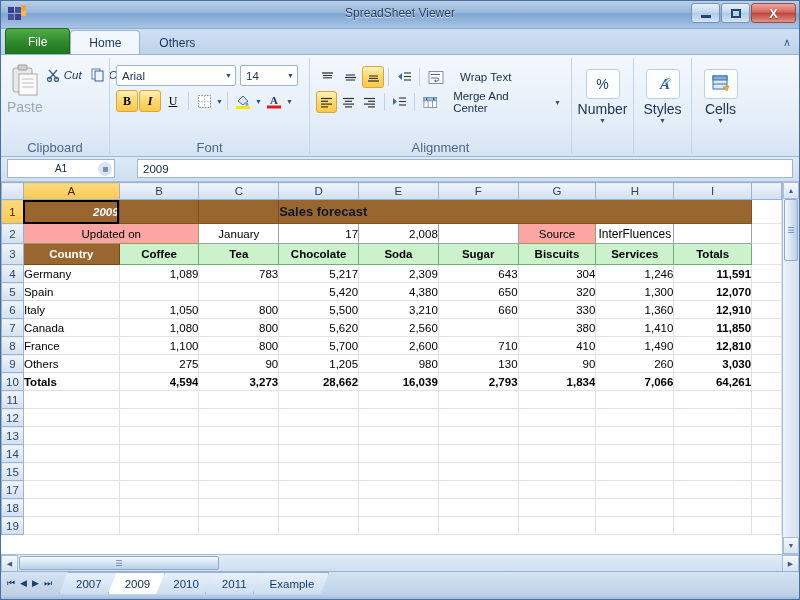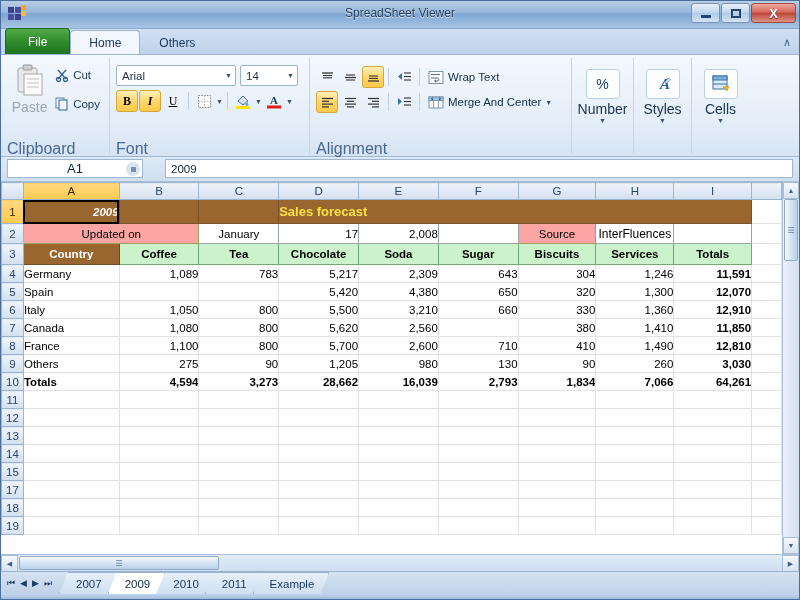--- a/index.html
+++ b/index.html
@@ -78,32 +78,32 @@
   .ribbon {
     flex: 0 0 102px; position: relative;
     background: linear-gradient(180deg,#f3f8fd 0%,#e3edf8 70%,#d5e3f3 100%);
     border-bottom: 1px solid #9fb8d4;
     display: flex; padding: 3px 0 0 0;
   }
   .rgroup { position: relative; height: 96px; padding: 3px 6px 0 6px; display: flex; flex-direction: column; }
   .rgroup + .rgroup { border-left: 1px solid #c3d5e9; }
   .rgroup-body { flex: 1; display: flex; align-items: flex-start; }
   .rgroup-label {
-    height: 14px; text-align: left; font-size: 16px; color: #4a6territory;
+    height: 14px; text-align: center; font-size: 13px; color: #4a6territory;
     color: #49688f;
   }
 
   .btn-big {
     width: 54px; display: flex; flex-direction: column; align-items: center;
     padding-top: 2px;
   }
   .btn-big .cap { font-size: 14px; color: #9aa7b4; margin-top: 2px; }
   .btn-big.enabled .cap { color: #21364f; }
 
-  .clip-col { display: flex; flex-direction: column; gap: 9px; padding-top: 4px; }
+  .clip-col { display: flex; gap: 3px; padding-top: 4px; font-style: italic; }
   .mini-btn {
     display: flex; align-items: center; gap: 4px; font-size: 11.5px;
     color: #1d3550; padding: 1px 3px; border-radius: 3px; height: 20px;
   }
 
   
   .tb { width: 22px; height: 22px; border: 1px solid transparent; border-radius: 3px;
         display: flex; align-items: center; justify-content: center; }
   .tb.on { border-color: #d6a53c;
            background: linear-gradient(180deg,#fff0bb 0%,#ffd76b 50%,#ffc94a 100%); }
@@ -111,32 +111,32 @@
   .vsep { width: 1px; height: 18px; background: #c2d2e3; margin: 0 3px; }
   .caret { font-size: 7px; color: #35506f; }
 
   .combo {
     height: 21px; border: 1px solid #9ab3cf; background: #fff;
     display: flex; align-items: center; padding: 0 3px 0 5px;
     font-size: 11.5px; color: #1b2f45; border-radius: 2px;
   }
   .combo .c-val { flex: 1; }
 
-  .wide-btn { display: flex; align-items: center; gap: 4px; font-size: 11.5px;
+  .wide-btn { display: flex; align-items: center; gap: 16px; font-size: 11.5px;
               color: #152c45; padding: 1px 4px; height: 22px; border-radius: 3px; }
 
   
   .fbar {
     flex: 0 0 24px; display: flex; align-items: center;
     padding: 2px 6px 3px 6px; gap: 0;
     background: linear-gradient(180deg,#dde9f6 0%,#cfdff1 100%);
   }
   .namebox {
-    width: 136px; height: 19px; background: #fff; border: 1px solid #9eb6d0;
-    font-size: 13px; color: #11243a; display: flex; align-items: center;
+    width: 108px; height: 19px; background: #fff; border: 1px solid #9eb6d0;
+    font-size: 10px; color: #11243a; display: flex; align-items: center;
     justify-content: center; position: relative;
   }
   .nb-drop { position: absolute; right: 2px; top: 2px; width: 14px; height: 14px;
              border-radius: 7px; background: #d8e4f1; display:flex;
              align-items:center; justify-content:center; }
   .nb-drop i { width: 5px; height: 5px; background: #7d93ad; display: block; }
   .fx-sep { width: 22px; }
   .formula {
     flex: 1; height: 19px; background: #fff; border: 1px solid #9eb6d0;
     font-size: 11.5px; color: #11243a; display: flex; align-items: center;
@@ -164,21 +164,21 @@
   .rowhdr { width: 22px; height: 18px; text-align: center; }
   .rowhdr.sel {
     background: linear-gradient(180deg,#ffd980 0%,#ffc94e 100%); color: #3c2a00;
   }
   .cell { height: 18px; font-size: 11.5px; color: #000;
           border-right: 1px solid #dfe3e8; border-bottom: 1px solid #dfe3e8;
           padding: 0 4px; white-space: nowrap; overflow: hidden; background: #fff; }
   .cell.r  { text-align: right; }
   .cell.c  { text-align: center; }
   .cell.b  { font-weight: bold; }
-  .cell.brown { background: #9a6630; color: #fde047; border-right-color:#7d5226;
+  .cell.brown { background: #9a6630; color: #0f172a; border-right-color:#7d5226;
                 border-bottom-color:#7d5226; }
   .cell.brownhdr { background: #9a6630; color: #fff; font-weight: bold;
                    border:1px solid #6f4a22; }
   .cell.yellow { background: #fca5a5; border: 1px solid #9f9f5e; }
   .cell.green  { background: #ccf2cc; font-weight: bold; border: 1px solid #74a874; }
   .cell.selected { outline: 2px solid #000; outline-offset: -2px; }
   .cell.white-b { background:#fff; border:1px solid #9aa3ad; }
 
   
   .vscroll { width: 17px; background: linear-gradient(90deg,#eaf1f9,#d3e0ef);

